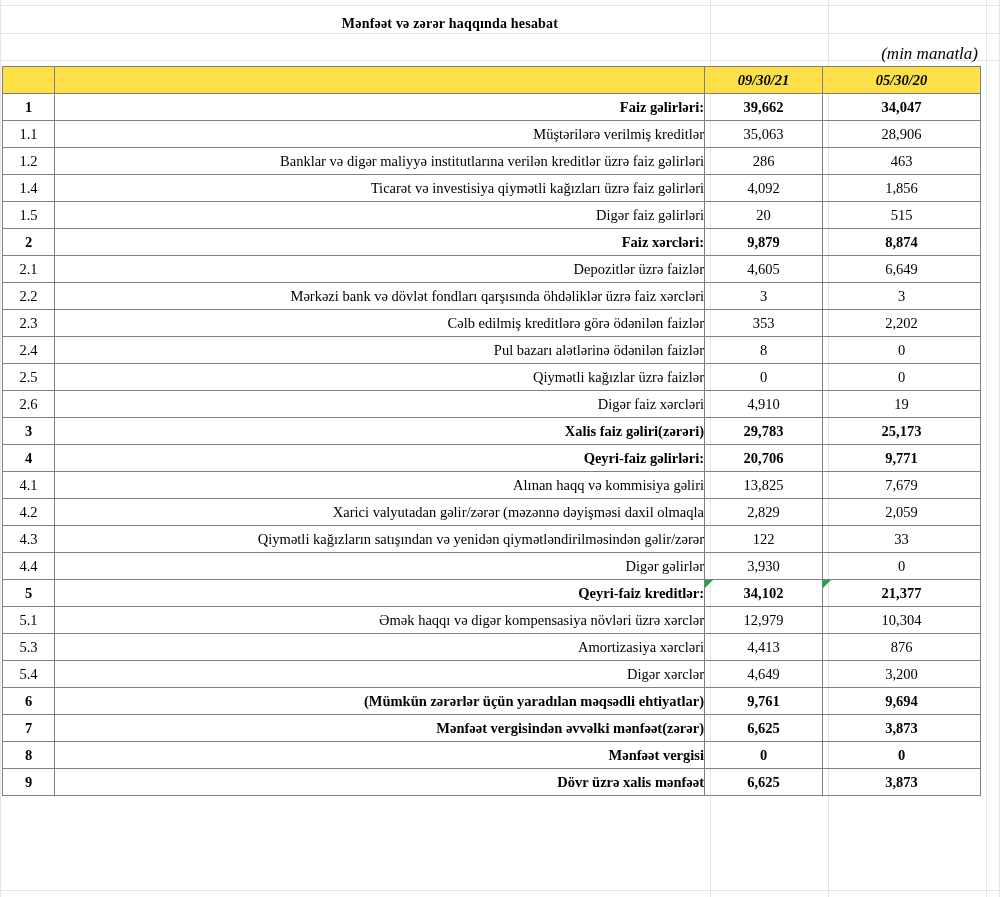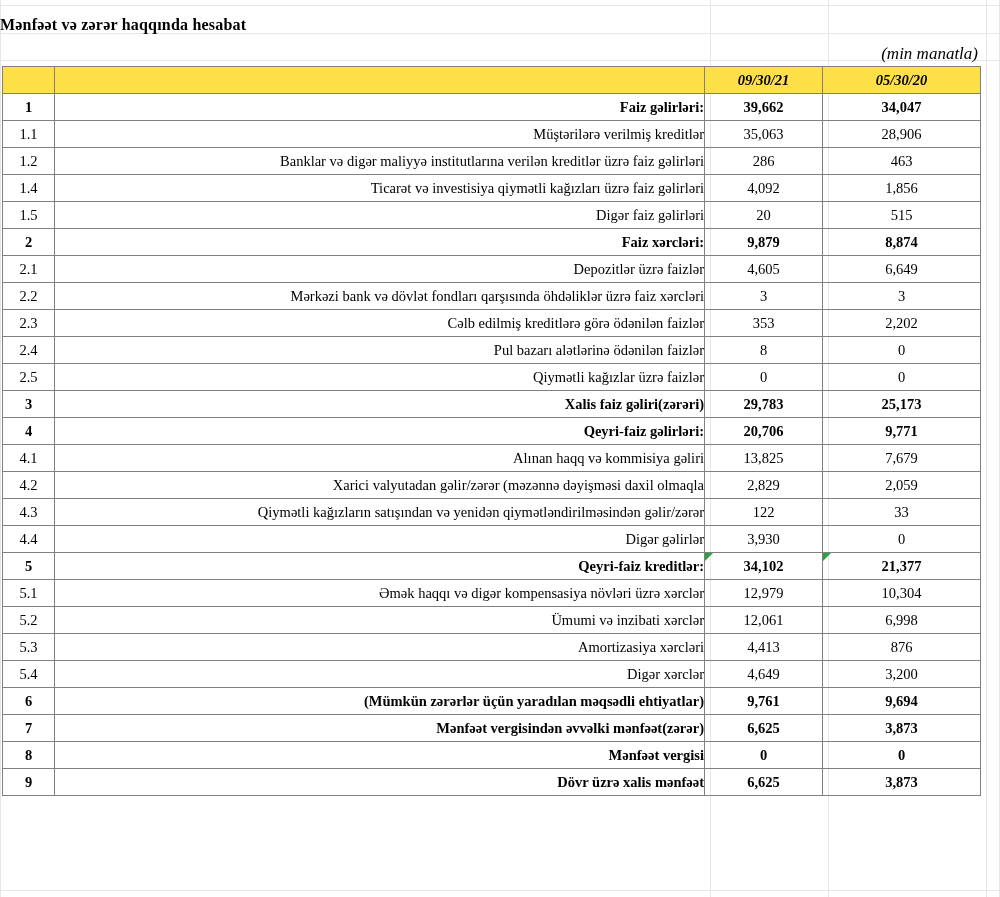--- a/index.html
+++ b/index.html
@@ -33,21 +33,22 @@
     left: 0;
     width: 1000px;
     height: 1px;
     background: #e6e6e6;
   }
   .title {
     position: absolute;
     top: 16px;
     left: 0;
     width: 900px;
-    font-size: 16px;
+    text-align: center;
+    font-size: 14px;
     font-weight: bold;
     letter-spacing: 0.2px;
   }
   .units {
     position: absolute;
     top: 44px;
     right: 22px;
     font-size: 17px;
     font-style: italic;
   }
@@ -199,20 +200,26 @@
           <td class="name">Pul bazarı alətlərinə ödənilən faizlər</td>
           <td class="val">8</td>
           <td class="val">0</td>
         </tr>
         <tr>
           <td class="num">2.5</td>
           <td class="name">Qiymətli kağızlar üzrə faizlər</td>
           <td class="val">0</td>
           <td class="val">0</td>
         </tr>
+        <tr>
+          <td class="num">2.6</td>
+          <td class="name">Digər faiz xərcləri</td>
+          <td class="val">4,910</td>
+          <td class="val">19</td>
+        </tr>
         <tr class="bold">
           <td class="num">3</td>
           <td class="name">Xalis faiz gəliri(zərəri)</td>
           <td class="val">29,783</td>
           <td class="val">25,173</td>
         </tr>
         <tr class="bold">
           <td class="num">4</td>
           <td class="name">Qeyri-faiz gəlirləri:</td>
           <td class="val">20,706</td>
@@ -248,26 +255,20 @@
           <td class="val marked">34,102</td>
           <td class="val marked">21,377</td>
         </tr>
         <tr>
           <td class="num">5.1</td>
           <td class="name">Əmək haqqı və digər kompensasiya növləri üzrə xərclər</td>
           <td class="val">12,979</td>
           <td class="val">10,304</td>
         </tr>
         <tr>
-          <td class="num">5.2</td>
-          <td class="name">Ümumi və inzibati xərclər</td>
-          <td class="val">12,061</td>
-          <td class="val">6,998</td>
-        </tr>
-        <tr>
           <td class="num">5.3</td>
           <td class="name">Amortizasiya xərcləri</td>
           <td class="val">4,413</td>
           <td class="val">876</td>
         </tr>
         <tr>
           <td class="num">5.4</td>
           <td class="name">Digər xərclər</td>
           <td class="val">4,649</td>
           <td class="val">3,200</td>

